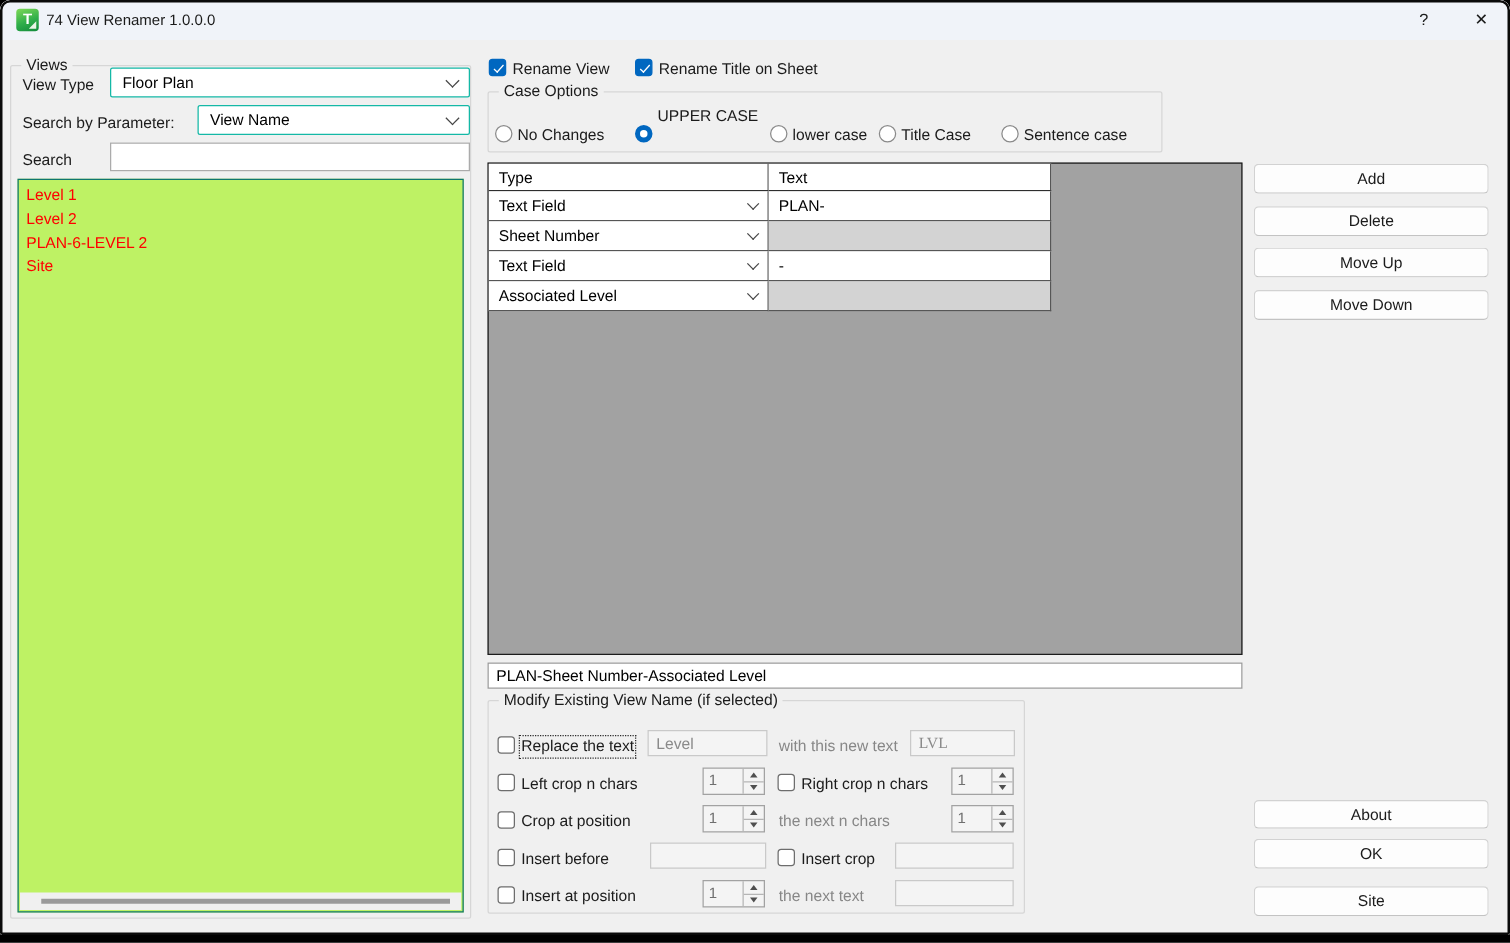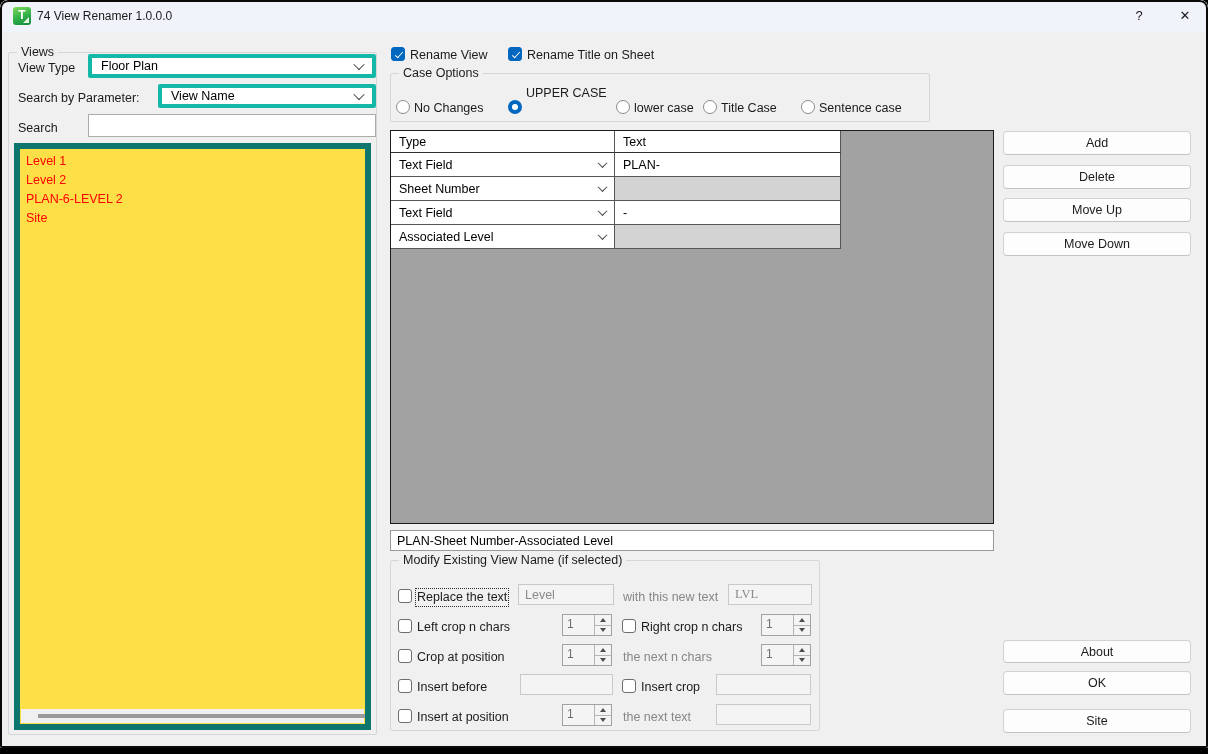--- a/index.html
+++ b/index.html
@@ -21,41 +21,41 @@
   .title-text { position:absolute; left:37px; top:0; height:32px; line-height:32px; font-size:12px; color:#1a1a1a; }
   .cap-btn { position:absolute; top:0; width:38px; height:31px; display:flex; align-items:center;
              justify-content:center; font-size:13px; color:#1a1a1a; cursor:default; }
 
   
   .groupbox { position:absolute; border:1px solid #d6d6d6; border-radius:2px; }
   .groupbox > .gb-label { position:absolute; top:-8px; left:8px; background:#f0f0f0;
                           padding:0 4px; font-size:12.5px; color:#1b1b1b; line-height:15px; white-space:nowrap; }
 
   
-  .combo { position:absolute; background:#fff; border:4px solid #14b8a6; border-radius:2px;
+  .combo { position:absolute; background:#fff; border:1px solid #14b8a6; border-radius:2px;
            display:flex; align-items:center; padding:0 9px; font-size:12.5px; color:#000; }
   .combo .val { flex:1; white-space:nowrap; overflow:hidden; }
   .chev { width:8px; height:8px; border-left:1.5px solid #454545; border-bottom:1.5px solid #454545;
           transform:rotate(-45deg) translate(1px,-1px); flex:none; }
   .tb { position:absolute; background:#fff; border:1px solid #ababab; font-size:12.5px; color:#000;
         padding:0 6px; display:flex; align-items:center; }
   .tb-dis { background:#f4f4f4; border:1px solid #c9c9c9; color:#8a8a8a; }
 
   
   .cbx { position:absolute; width:14px; height:14px; border:1px solid #6d6d6d; border-radius:3px; background:#fff; }
   .cbx.checked { background:#0067c0; border-color:#0067c0; }
   .cbx.checked::after { content:""; position:absolute; left:4.5px; top:1.5px; width:3px; height:7px;
           border:solid #fff; border-width:0 1.6px 1.6px 0; transform:rotate(42deg); }
 
   
   .rad { position:absolute; width:14px; height:14px; border-radius:50%; border:1px solid #8a8a8a; background:#fff; }
   .rad.selected { border:4.5px solid #0067c0; }
 
   
-  .listbox { position:absolute; background:#fde047; border:6px solid #0f766e; overflow:hidden; }
+  .listbox { position:absolute; background:#bef264; border:1px solid #0f766e; overflow:hidden; }
   .list-item { padding:0 6px; height:19px; line-height:19px; font-size:12.5px; color:#ff0000; white-space:nowrap; }
   .hscroll { position:absolute; left:1px; right:1px; bottom:1px; height:14px; background:#f0f0f0; }
   .hscroll .thumb { position:absolute; left:17px; width:327px; top:5px; height:4px; background:#9a9a9a; }
 
   
   .grid { position:absolute; background:#a2a2a2; border:1px solid #1c1c1c; }
   .gcell { position:absolute; background:#fff; border-right:1px solid #565656; border-bottom:1px solid #565656;
            font-size:12.5px; color:#000; display:flex; align-items:center; padding:0 8px; }
   .gcell.dis { background:#d3d3d3; }
   .gcell .chev { margin-left:auto; width:7px; height:7px; }

